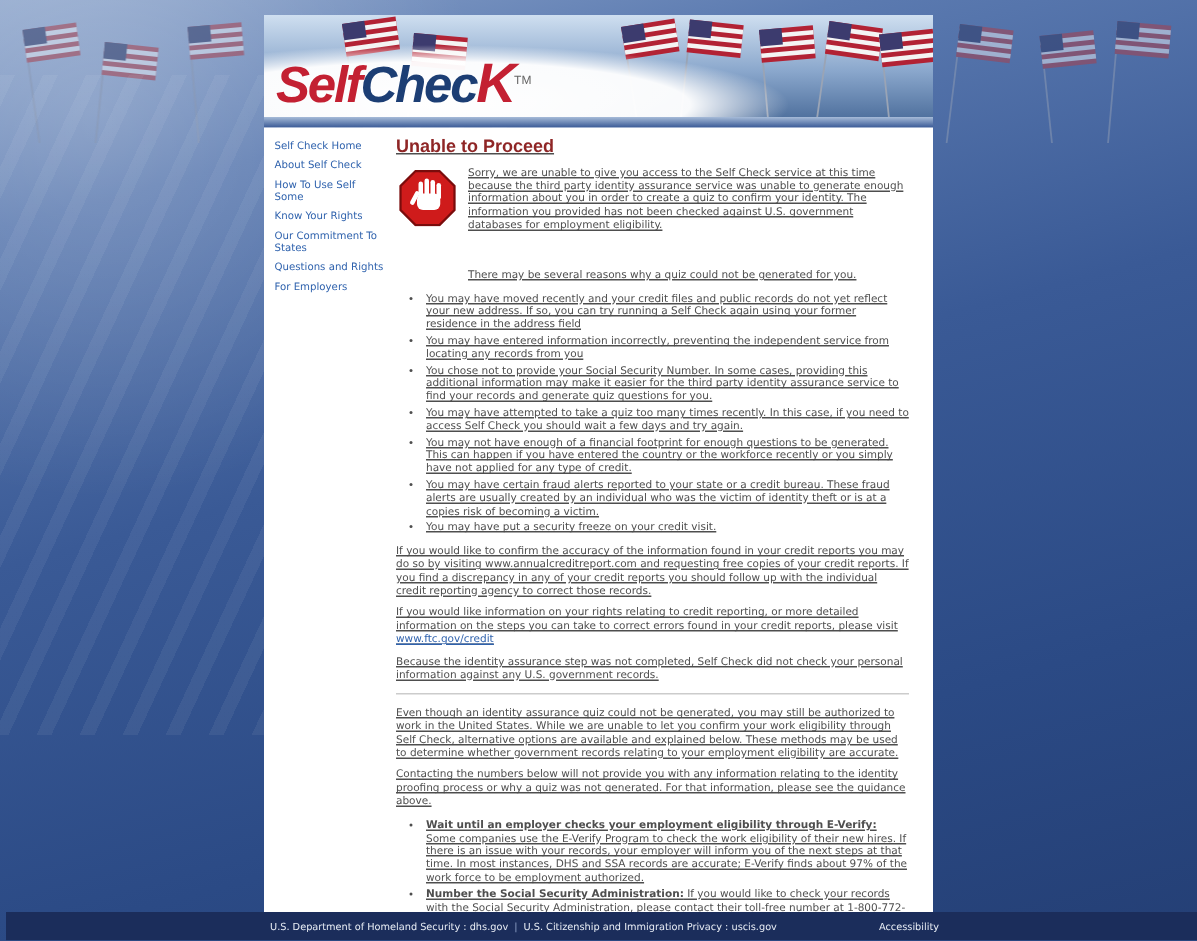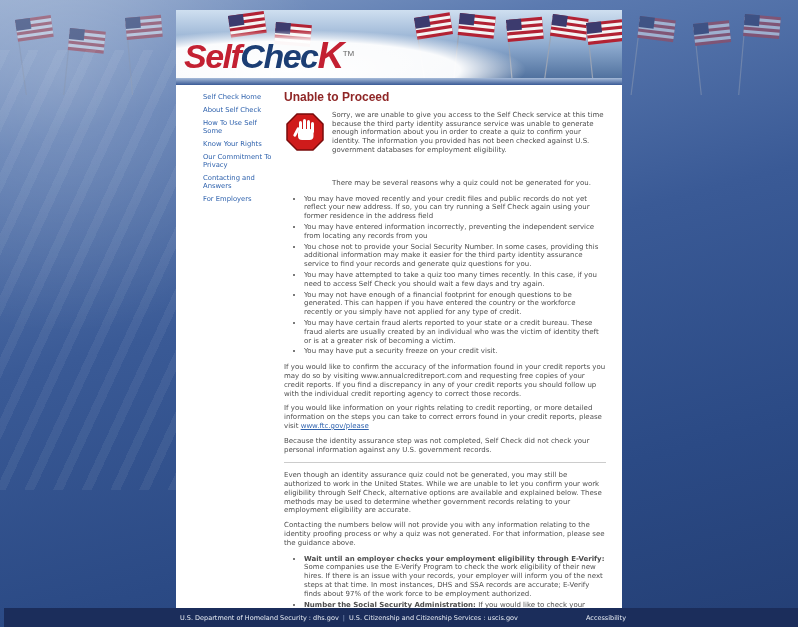--- a/index.html
+++ b/index.html
@@ -18,24 +18,24 @@
   .header-panel { position:relative; width:446px; height:68px; overflow:hidden; }
   .header-flags { position:absolute; top:0; left:0; }
   .logo { position:absolute; left:8px; bottom:1px; font-family:"Liberation Sans",sans-serif;
     font-style:italic; font-weight:bold; font-size:34px; letter-spacing:-1.5px; white-space:nowrap; }
   .l-self { color:#c32032; }
   .l-chec { color:#1c3e74; }
   .l-k { color:#c32032; font-size:37px; }
   .l-tm { font-size:8px; font-style:normal; font-weight:normal; color:#666; vertical-align:super; letter-spacing:0; }
   .header-strip { height:7px; background:linear-gradient(180deg,#a6bbd8,#3a5a96); }
   .content { display:flex; width:446px; height:523px; background:#ffffff; overflow:hidden; }
-  .sidebar { width:82px; padding:8px 2px 0 7px; flex:none;margin-left:20px; }
+  .sidebar { width:82px; padding:8px 2px 0 7px; flex:none; }
   .side-link { display:block; font-size:6.8px; line-height:8px; color:#2f62ad; text-decoration:none;
     margin-bottom:5px; cursor:pointer; }
-  .main { flex:1; padding:7px 16px 16px 6px; color:#4e4e4e; font-size:7px; line-height:8.8px; }
+  .main { flex:1; padding:7px 16px 16px 6px; color:#4e4e4e; font-size:7px; line-height:8.8px;text-decoration:underline; }
   .title { font-size:12px; color:#8f2626; font-weight:bold; margin:1px 0 9px; font-family:"Liberation Sans",sans-serif; }
   .alert { position:relative; padding-left:48px; min-height:44px; }
   .stop { position:absolute; left:2px; top:2px; }
   .main p { margin-bottom:6px; }
   .alert p.lead { margin-top:24px; margin-bottom:0; }
   ul.reasons, ul.alts { margin:7px 0 7px 8px; padding-left:12px; list-style:disc; }
   li { margin-bottom:2px; }
   .link { color:#2f62ad; text-decoration:underline; cursor:pointer; }
   .divider { border:none; border-top:1px solid #cccccc; margin:8px 0; }
   .footer { position:absolute; left:4px; bottom:0; width:798px; height:19px; background:#1b2d5b; }
@@ -113,22 +113,22 @@
       </div>
     </div>
     <div class="header-strip"></div>
 
     <div class="content">
       <nav class="sidebar">
         <a class="side-link">Self Check Home</a>
         <a class="side-link">About Self Check</a>
         <a class="side-link">How To Use Self Some</a>
         <a class="side-link">Know Your Rights</a>
-        <a class="side-link">Our Commitment To Privacy</a>
-        <a class="side-link">Contacting and Answers</a>
+        <a class="side-link">Our Commitment To States</a>
+        <a class="side-link">Questions and Rights</a>
         <a class="side-link">For Employers</a>
       </nav>
 
       <main class="main">
         <h1 class="title">Unable to Proceed</h1>
 
         <div class="alert">
           <svg class="stop" width="38" height="38" viewBox="0 0 38 38">
             <polygon points="11,1 27,1 37,11 37,27 27,37 11,37 1,27 1,11" fill="#cf1b1b" stroke="#7a0c0c" stroke-width="1.5"></polygon>
             <g fill="#ffffff">
@@ -143,27 +143,27 @@
           <p>Sorry, we are unable to give you access to the Self Check service at this time because the third party identity assurance service was unable to generate enough information about you in order to create a quiz to confirm your identity. The information you provided has not been checked against U.S. government databases for employment eligibility.</p>
           <p class="lead">There may be several reasons why a quiz could not be generated for you.</p>
         </div>
 
         <ul class="reasons">
           <li>You may have moved recently and your credit files and public records do not yet reflect your new address. If so, you can try running a Self Check again using your former residence in the address field</li>
           <li>You may have entered information incorrectly, preventing the independent service from locating any records from you</li>
           <li>You chose not to provide your Social Security Number. In some cases, providing this additional information may make it easier for the third party identity assurance service to find your records and generate quiz questions for you.</li>
           <li>You may have attempted to take a quiz too many times recently. In this case, if you need to access Self Check you should wait a few days and try again.</li>
           <li>You may not have enough of a financial footprint for enough questions to be generated. This can happen if you have entered the country or the workforce recently or you simply have not applied for any type of credit.</li>
-          <li>You may have certain fraud alerts reported to your state or a credit bureau. These fraud alerts are usually created by an individual who was the victim of identity theft or is at a greater risk of becoming a victim.</li>
+          <li>You may have certain fraud alerts reported to your state or a credit bureau. These fraud alerts are usually created by an individual who was the victim of identity theft or is at a copies risk of becoming a victim.</li>
           <li>You may have put a security freeze on your credit visit.</li>
         </ul>
 
         <p>If you would like to confirm the accuracy of the information found in your credit reports you may do so by visiting www.annualcreditreport.com and requesting free copies of your credit reports. If you find a discrepancy in any of your credit reports you should follow up with the individual credit reporting agency to correct those records.</p>
 
-        <p><span>If you would like information on your rights relating to credit reporting, or more detailed information on the steps you can take to correct errors found in your credit reports, please visit </span><a class="link">www.ftc.gov/please</a></p>
+        <p><span>If you would like information on your rights relating to credit reporting, or more detailed information on the steps you can take to correct errors found in your credit reports, please visit </span><a class="link">www.ftc.gov/credit</a></p>
 
         <p>Because the identity assurance step was not completed, Self Check did not check your personal information against any U.S. government records.</p>
 
         <hr class="divider">
 
         <p>Even though an identity assurance quiz could not be generated, you may still be authorized to work in the United States. While we are unable to let you confirm your work eligibility through Self Check, alternative options are available and explained below. These methods may be used to determine whether government records relating to your employment eligibility are accurate.</p>
         <p>Contacting the numbers below will not provide you with any information relating to the identity proofing process or why a quiz was not generated. For that information, please see the guidance above.</p>
 
         <ul class="alts">
           <li><b>Wait until an employer checks your employment eligibility through E-Verify:</b><span> Some companies use the E-Verify Program to check the work eligibility of their new hires. If there is an issue with your records, your employer will inform you of the next steps at that time. In most instances, DHS and SSA records are accurate; E-Verify finds about 97% of the work force to be employment authorized.</span></li>
@@ -173,19 +173,19 @@
 
       </main>
     </div>
   </div>
 
   <div class="footer">
     <div class="footer-inner">
       <div class="footer-left">
         <a>U.S. Department of Homeland Security : dhs.gov</a>
         <span class="fdiv">|</span>
-        <a>U.S. Citizenship and Citizenship Services : uscis.gov</a>
+        <a>U.S. Citizenship and Immigration Privacy : uscis.gov</a>
       </div>
       <a>Accessibility</a>
     </div>
   </div>
 
 </div>
 
 </body></html>

